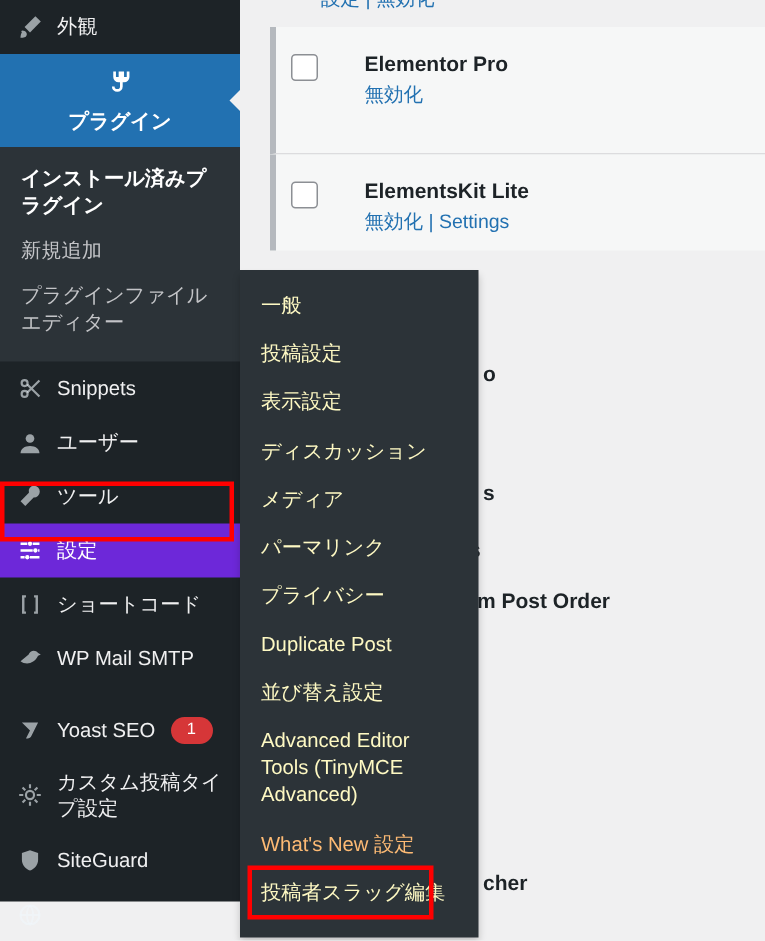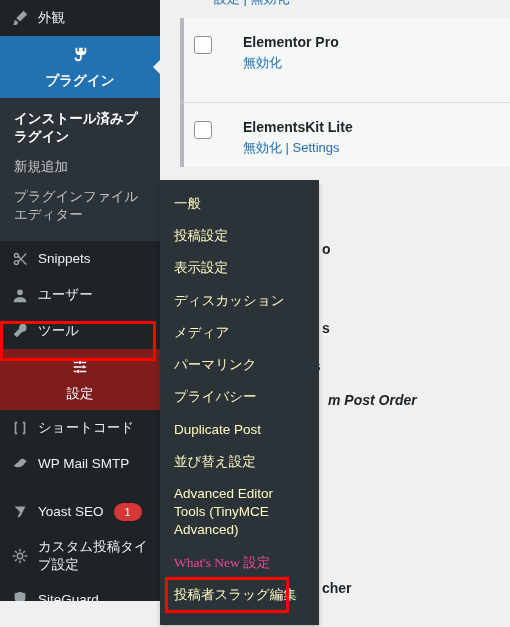--- a/index.html
+++ b/index.html
@@ -64,21 +64,21 @@
     background: #2c3338;
     padding: 6px 0 10px 0;
   }
   .submenu-item {
     padding: 6px 10px 6px 14px;
     color: #c3c4c7;
     cursor: pointer;
     line-height: 1.35;
   }
   .submenu-item.active { color: #fff; font-weight: 700; }
-  .menu-item.hovered { background:#7f1d1d; color:#fff;flex-direction:column; }
+  .menu-item.hovered { background:#6d28d9; color:#fff; }
   .menu-item.hovered .icon { color:#fff; fill:#fff; }
   .red-frame {
     position: absolute;
     border: 3px solid #ff0000;
     pointer-events: none;
     box-sizing: border-box;
   }
   .badge {
     display: inline-flex;
     align-items: center;
@@ -158,21 +158,21 @@
     border: 8px solid transparent;
     border-right-color: #2c3338;
     display:none;
   }
   .fly-item {
     padding: 7px 14px;
     line-height: 1.35;
     cursor: pointer;
     color:#fef9c3;
   }
-  .fly-item.hl { color:#ec4899;font-family:Liberation Serif, serif; }
+  .fly-item.hl { color:#fdba74; }
   .peek-text {
     position:absolute;
     color:#1d2327;
     font-size:14px;
     font-weight:600;
     white-space:nowrap;
   }
 
   svg { display:block; }
 </style>
@@ -330,21 +330,21 @@
         <div class="plugin-actions row-link-blue">無効化 | Settings</div>
       </div>
     </div>
 
   </div>
 </div>
 
 <div class="peek-text" style="left:322px; top:241px;">o</div>
 <div class="peek-text" style="left:322px; top:320px;">s</div>
 <div class="peek-text" style="left:308px; top:358px;">ts</div>
-<div class="peek-text" style="left:328px; top:392px;font-style:italic;">m Post Order</div>
+<div class="peek-text" style="left:318px; top:392px;">m Post Order</div>
 <div class="peek-text" style="left:322px; top:555px;margin-top:25px;">cher</div>
 
 <div class="flyout">
   <div class="fly-item">一般</div>
   <div class="fly-item">投稿設定</div>
   <div class="fly-item">表示設定</div>
   <div class="fly-item">ディスカッション</div>
   <div class="fly-item">メディア</div>
   <div class="fly-item">パーマリンク</div>
   <div class="fly-item">プライバシー</div>

